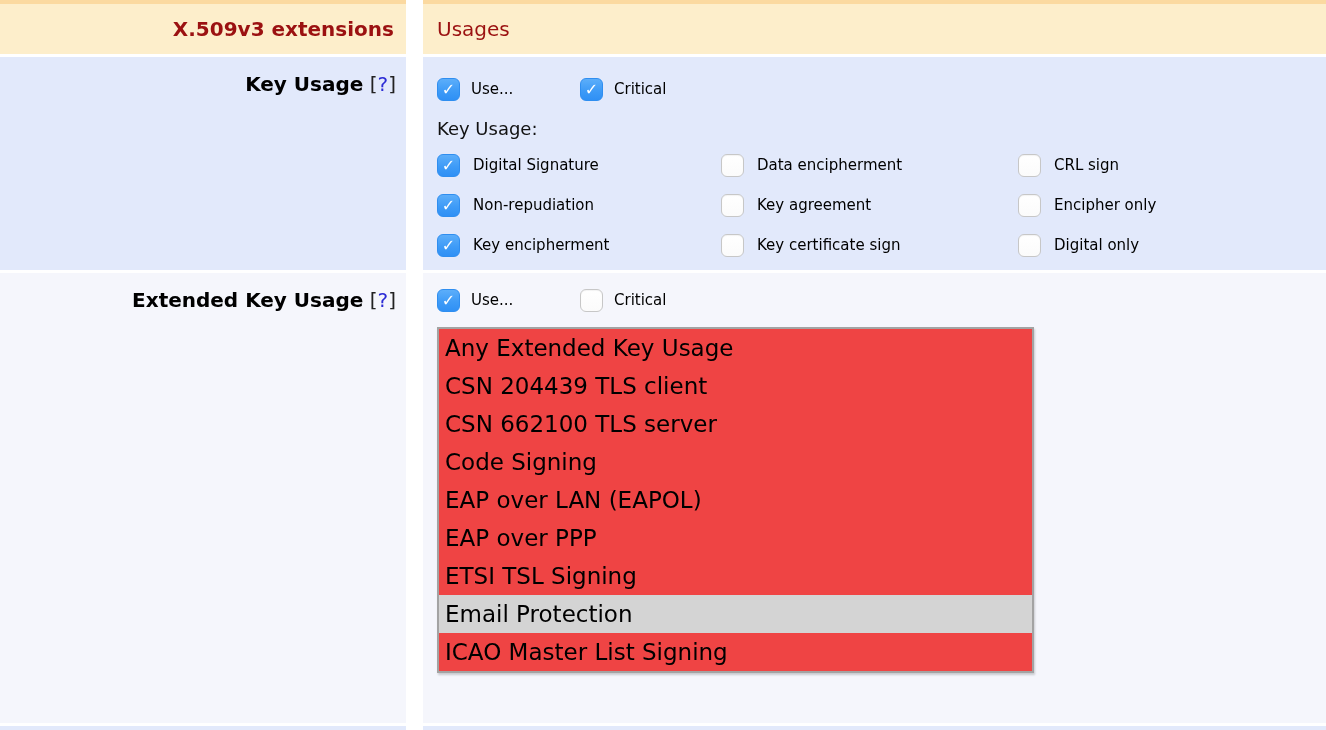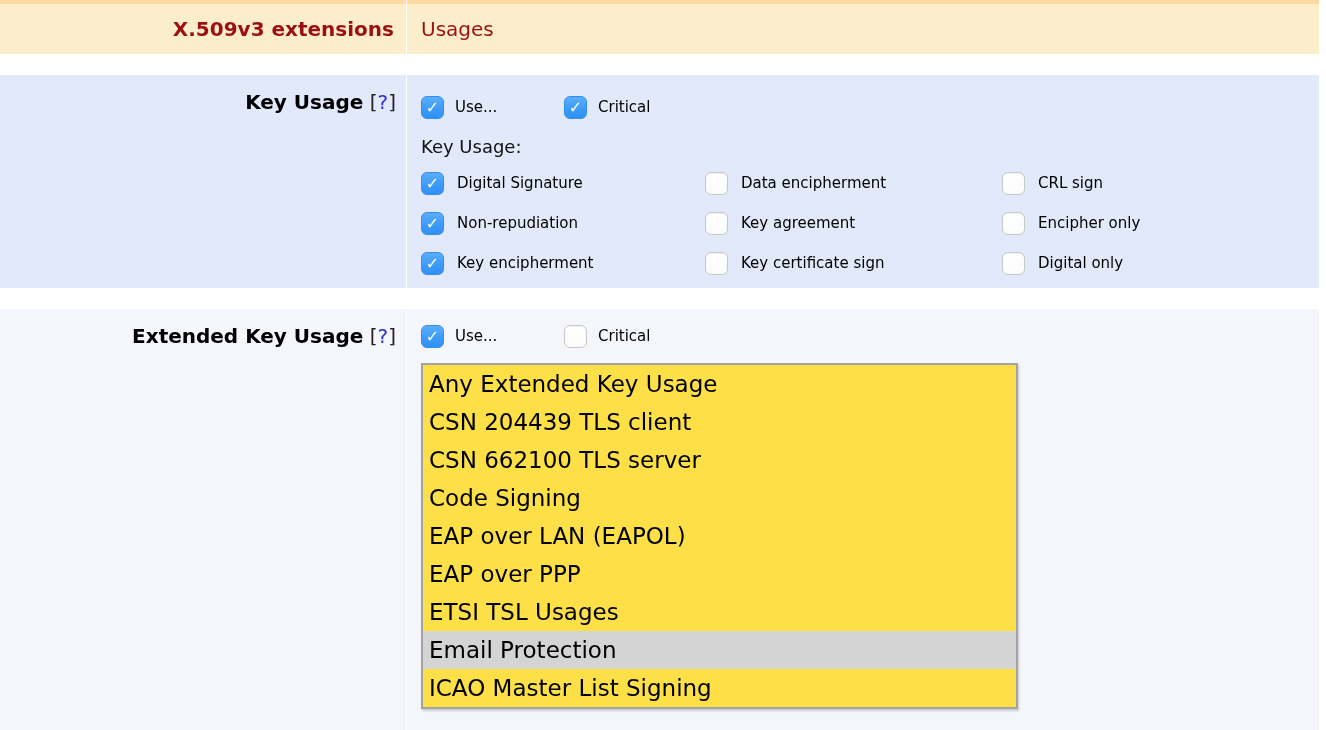--- a/index.html
+++ b/index.html
@@ -1,21 +1,21 @@
 <!DOCTYPE html>
 <html style="--header-bg: #fdeecb; --header-text: #9b1111; --strip-bg: #fbd9a0; --row-blue-bg: #e2e9fb; --row-light-bg: #f5f6fc; --checkbox-blue: #3e9bf7; --list-selected-bg: #d4d4d4; --help-link: #2b2bd5;"><head>
 <meta charset="utf-8">
 <style>
   html,body { margin:0; padding:0; background:#ffffff; }
   body { font-family:"DejaVu Sans","Liberation Sans",sans-serif; color:#111; }
 
   .page { width:1326px; height:730px; background:#fff; overflow:hidden; }
 
-  .row { display:grid; grid-template-columns:406px 912px; column-gap:1px; }
-  .gap-above { margin-top:21px; }
+  .row { display:grid; grid-template-columns:406px 912px; column-gap:17px; }
+  .gap-above { margin-top:3px; }
 
   
   .strip-top .cell    { background:var(--strip-bg,#fbd9a0); height:4px; }
   .strip-bottom .cell { background:var(--row-blue-bg,#e2e9fb); height:4px; }
 
   .header-row .cell { background:var(--header-bg,#fdeecb); height:50px; display:flex; align-items:center; }
   .header-left  { justify-content:flex-end; padding-right:12px; font-weight:bold; font-size:20px; color:var(--header-text,#9b1111); }
   .header-right { padding-left:14px; font-size:20px; color:var(--header-text,#9b1111); }
 
   .ku-row  { height:213px; }
@@ -44,21 +44,21 @@
   .cb-pair-first { width:143px; }
   .cb-label { font-size:15px; color:#000; white-space:nowrap; }
 
   .group-label { margin-top:17px; font-size:18px; height:24px; }
 
   .ku-grid { display:grid; grid-template-columns:284px 297px auto; margin-top:3px; }
   .cb-item { display:flex; align-items:center; gap:13px; height:40px; font-size:19px; }
 
   
   .listbox { margin-top:15px; width:593px; box-sizing:content-box;
-             border:2px solid #a3a3a3; background:#fde047;
+             border:2px solid #a3a3a3; background:#ef4444;
              box-shadow:1px 2px 2px rgba(0,0,0,0.18); cursor:default; }
   .list-item { height:38px; line-height:38px; padding-left:6px; font-size:23px;
                white-space:nowrap; overflow:hidden; color:#000; }
   .list-item.selected { background:var(--list-selected-bg,#d4d4d4); }
 </style>
 </head>
 <body>
 
 <div class="page">
 
@@ -146,21 +146,21 @@
           <span class="cb-label">Critical</span>
         </label>
       </div>
       <div class="listbox">
           <div class="list-item">Any Extended Key Usage</div>
           <div class="list-item">CSN 204439 TLS client</div>
           <div class="list-item">CSN 662100 TLS server</div>
           <div class="list-item">Code Signing</div>
           <div class="list-item">EAP over LAN (EAPOL)</div>
           <div class="list-item">EAP over PPP</div>
-          <div class="list-item">ETSI TSL Usages</div>
+          <div class="list-item">ETSI TSL Signing</div>
           <div class="list-item selected">Email Protection</div>
           <div class="list-item">ICAO Master List Signing</div>
         </div>
     </div>
   </div>
 
   <div class="row strip-bottom gap-above">
     <div class="cell"></div>
     <div class="cell"></div>
   </div>

